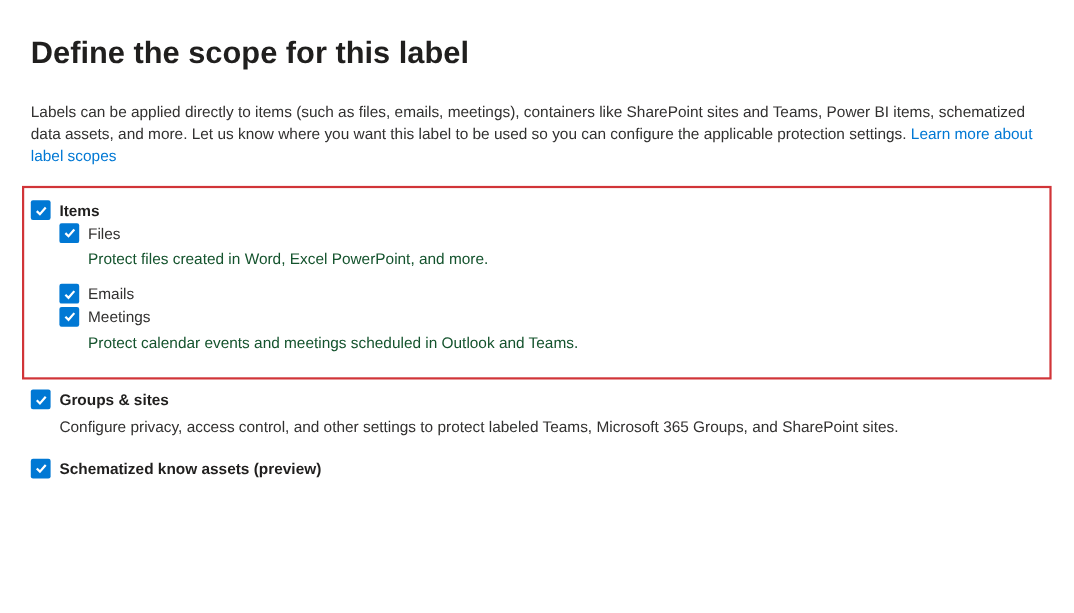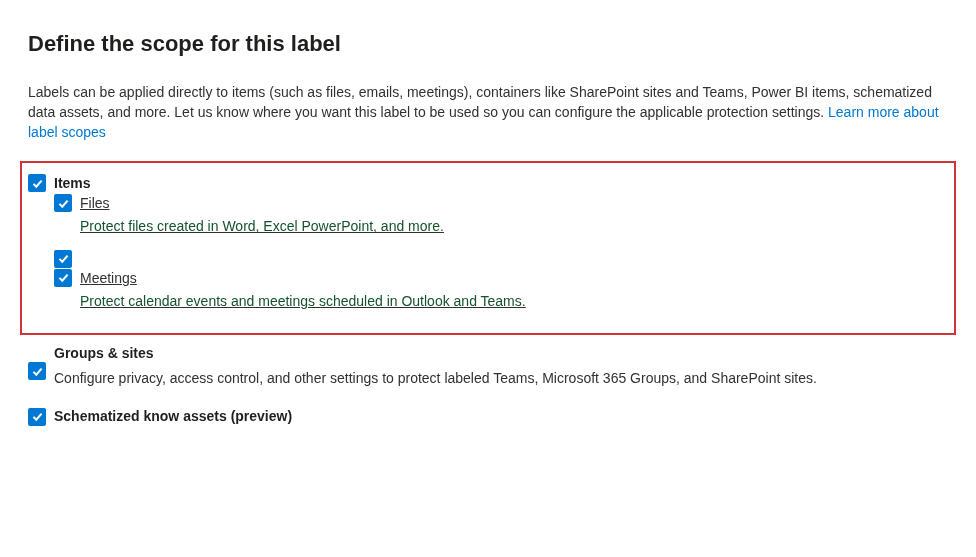--- a/index.html
+++ b/index.html
@@ -6,38 +6,38 @@
     body {
       font-family: "Segoe UI", -apple-system, BlinkMacSystemFont, sans-serif;
       font-size: 14px;
       color: #323130;
       margin: 0;
       padding: 28px 28px 28px 28px;
       line-height: 1.45;
       width: 976px;
     }
     h1.page-title {
-      font-size: 22px;
+      font-size: 28px;
       font-weight: 700;
       color: #201f1e;
       margin: 0 0 22px 0;
     }
     p.intro {
       margin: 0 0 18px 0;
       color: #323130;
     }
     a.link {
       color: #0078d4;
       text-decoration: none;
       cursor: pointer;
     }
     .options { }
     .option-row {
       display: flex;
-      align-items: center;
+      align-items: flex-start;
       margin-bottom: 0;
     }
     .option-body {
       flex: 1;
       padding-left: 8px;
     }
     .checkbox {
       width: 18px;
       height: 18px;
       border-radius: 2px;
@@ -64,21 +64,20 @@
       margin: 4px 0 10px 0;
       color: #323130;
     }
     .sub-options {
       margin-left: 26px;
     }
     .sub-option-row {
       display: flex;
       align-items: flex-start;
       margin-bottom: 0;
-      text-decoration: underline;
     }
     .sub-option-body {
       flex: 1;
       padding-left: 8px;
     }
     .sub-label {
       font-weight: 400;
       color: #323130;
     }
     .sub-desc {
@@ -133,20 +132,21 @@
           </div>
         </div>
 
         <div class="sub-option-row">
           <div class="checkbox">
             <svg viewBox="0 0 16 16">
                 <polyline points="3,8.5 6.5,12 13,4.5"></polyline>
               </svg>
           </div>
           <div class="sub-option-body">
+            <div class="sub-label">Emails</div>
           </div>
         </div>
 
         <div class="sub-option-row">
           <div class="checkbox">
             <svg viewBox="0 0 16 16">
                 <polyline points="3,8.5 6.5,12 13,4.5"></polyline>
               </svg>
           </div>
           <div class="sub-option-body">

